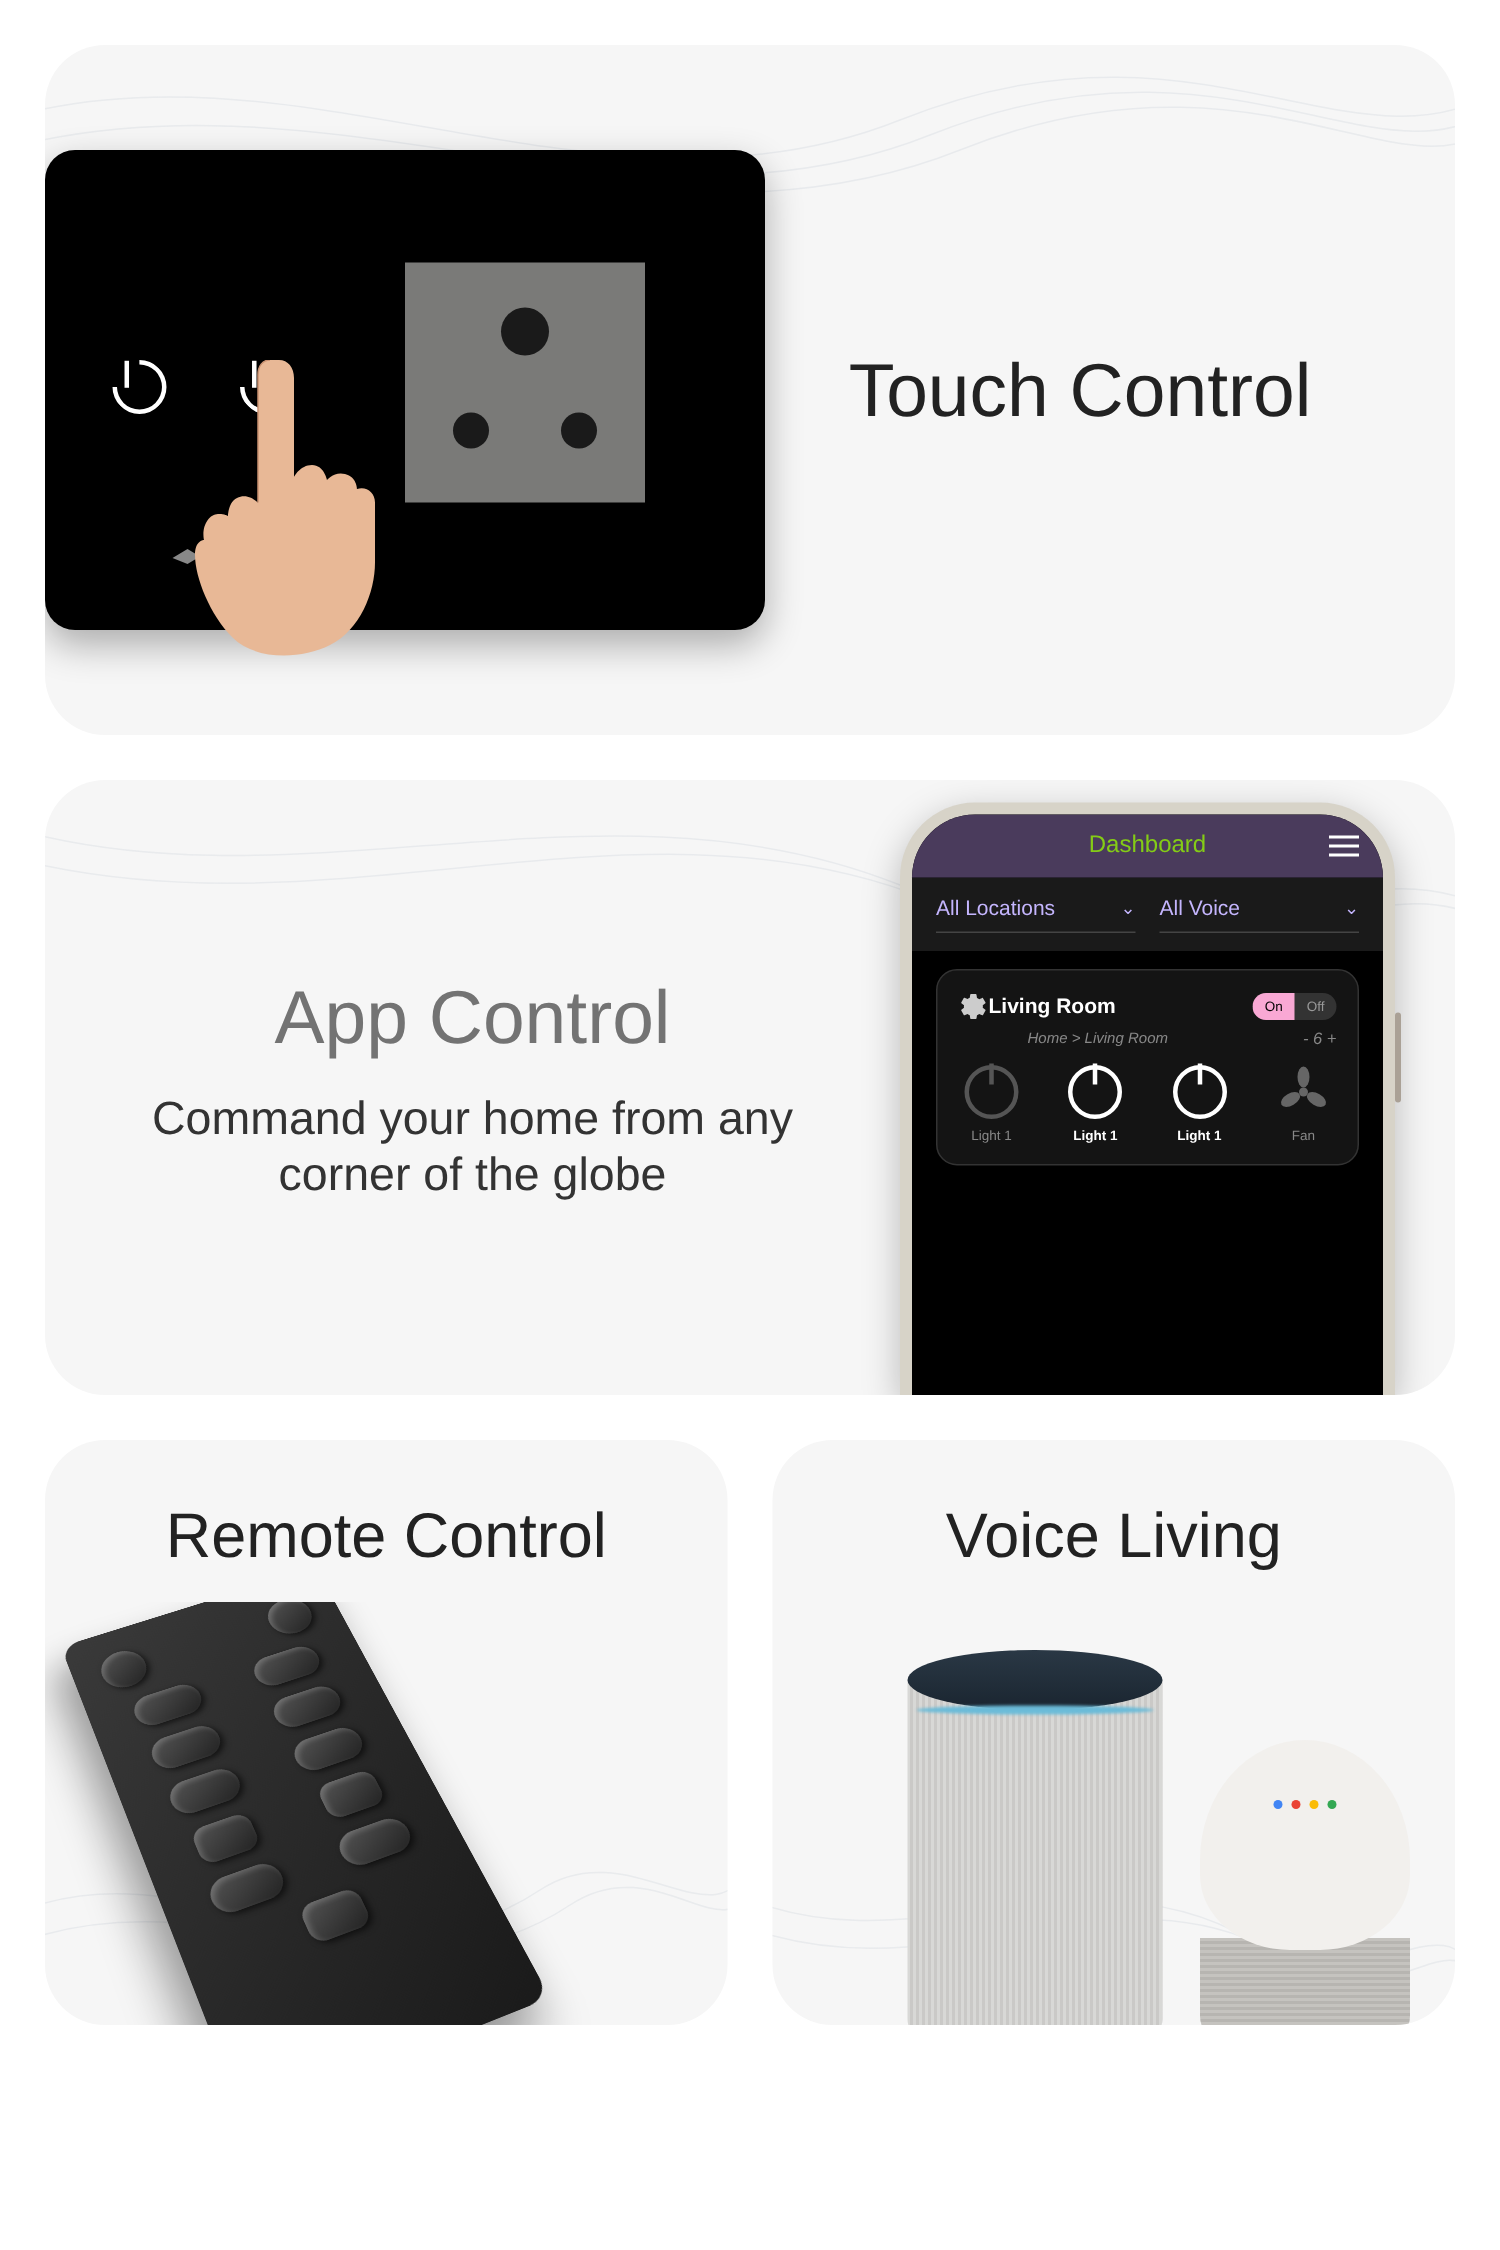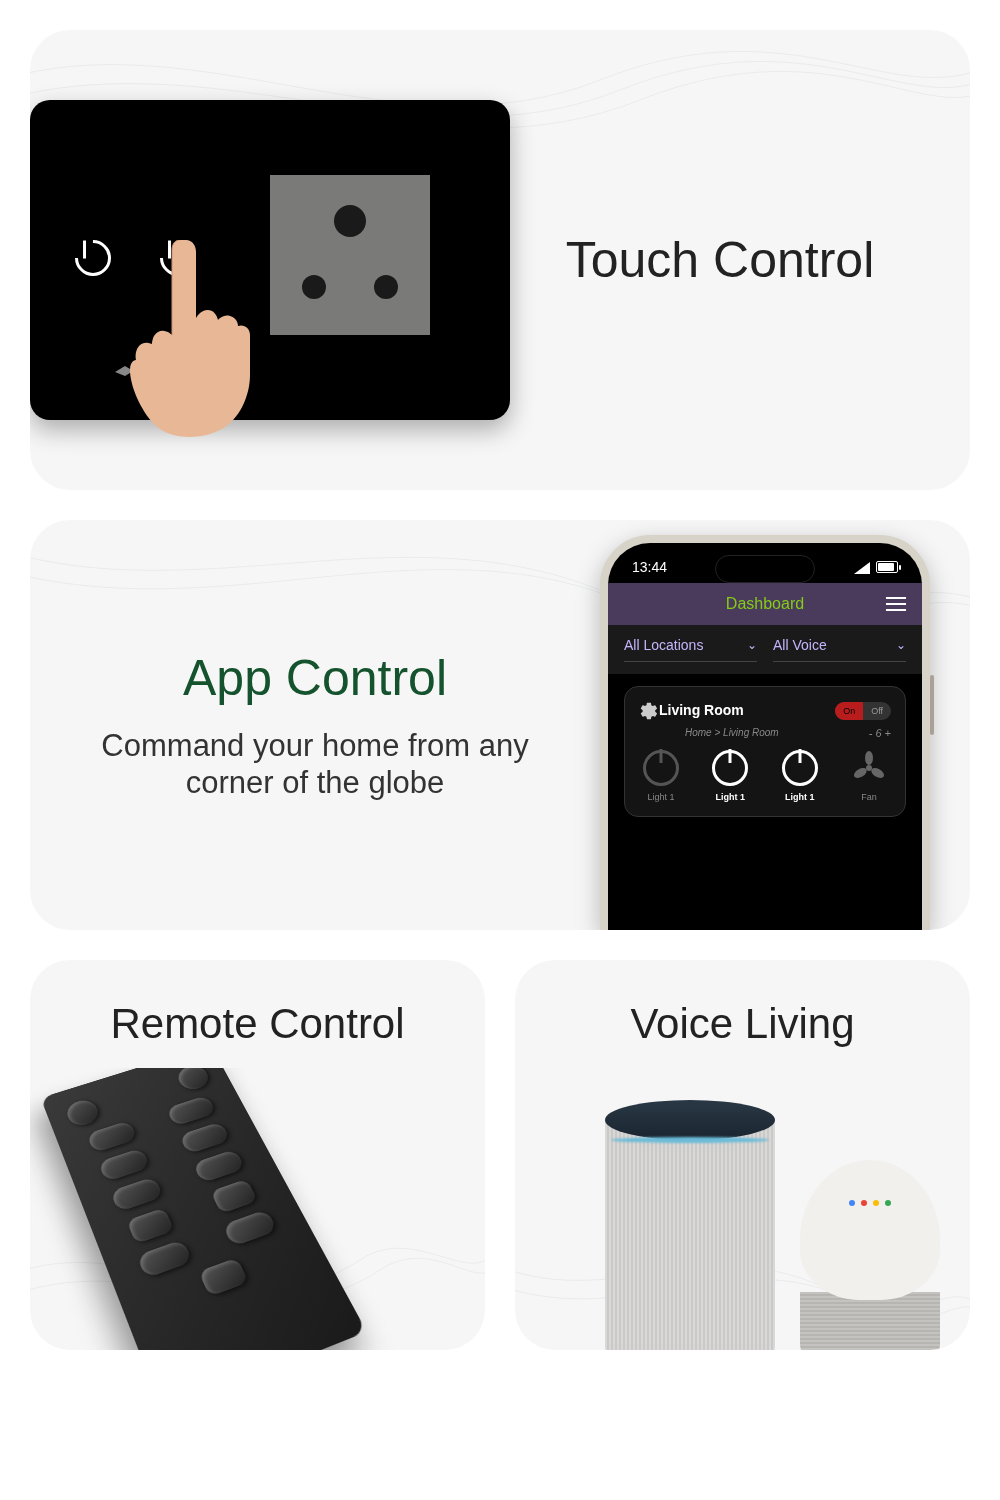--- a/index.html
+++ b/index.html
@@ -94,21 +94,21 @@
   }
   .card2 .left {
     flex:1;
     display:flex;
     flex-direction:column;
     justify-content:center;
     align-items:center;
     padding:0 30px;
     text-align:center;
   }
-  .card2 .left .title { font-size:50px; font-weight:500; color:#14532d; margin-bottom:20px; }
+  .card2 .left .title { font-size:50px; font-weight:500; color:#737373; margin-bottom:20px; }
   .card2 .left .sub { font-size:31px; color:#333; line-height:1.2; }
   .phone {
     width:330px;
     background:#d7d3c8;
     border-radius:50px 50px 0 0;
     padding:8px 8px 0 8px;
     position:relative;
     margin-right:40px;
     align-self:flex-end;
     height:395px;
@@ -136,21 +136,21 @@
   .hamburger span{width:20px;height:2px;background:#fff;}
   .filters { display:flex; padding:12px 16px; gap:16px; background:#1a1a1a;}
   .filter { flex:1; color:#c4b5fd; font-size:14px; border-bottom:1px solid #444; padding-bottom:8px; display:flex; justify-content:space-between; align-items:center;}
   .chev { font-size:12px;}
   .room-card { margin:12px 16px; padding:14px; border:1px solid #333; border-radius:14px; background:#141414;}
   .room-head { display:flex; align-items:center; color:#fff; }
   .gear { width:20px; height:20px; }
   .room-head .name { font-size:14px; font-weight:600; line-height:1.1;}
   .toggle { margin-left:auto; display:flex; background:#333; border-radius:12px; overflow:hidden; font-size:9px;}
   .toggle span{padding:4px 8px;}
-  .toggle .on{background:#b91c1c;color:#000;}
+  .toggle .on{background:#f9a8d4;color:#000;}
   .toggle .off{color:#999;}
   .breadcrumb{color:#888;font-size:10px;font-style:italic;margin-top:6px;margin-left:46px;}
   .bc-right{float:right;color:#888;font-size:11px;}
   .devices{display:flex;justify-content:space-between;margin-top:12px;padding:0 4px;}
   .device{display:flex;flex-direction:column;align-items:center;gap:6px;}
   .device .picon{width:36px;height:36px;border:3px solid;border-radius:50%;position:relative;}
   .device .picon::after{content:"";position:absolute;width:3px;height:14px;top:-4px;left:50%;transform:translateX(-50%);}
   .device.off .picon{border-color:#555;}
   .device.off .picon::after{background:#555;}
   .device.on .picon{border-color:#fff;}
@@ -242,31 +242,20 @@
     <path d="M0,80 C220,140 420,30 620,110 C820,190 920,70 1000,130" fill="none" stroke="#d0d6dd" stroke-width="1"></path>
   </svg>
   <div class="left">
     <div class="title">App Control</div>
     <div class="sub">Command your home from any corner of the globe</div>
   </div>
   <div class="phone">
     <div class="side-btn sb1"></div>
     <div class="screen">
       <div class="notch"></div>
-      <div class="status-bar">
-        <span>13:44</span>
-        <div class="right">
-          <span class="sig-icon">
-            <svg viewBox="0 0 16 12">
-                <path d="M0,12 L16,12 L16,0 Z" fill="#fff"></path>
-              </svg>
-          </span>
-          <span class="bat-icon"></span>
-        </div>
-      </div>
       <div class="app-header">
         <span>Dashboard</span>
         <div class="hamburger">
             <span></span>
             <span></span>
             <span></span>
           </div>
       </div>
       <div class="filters">
         <div class="filter">

